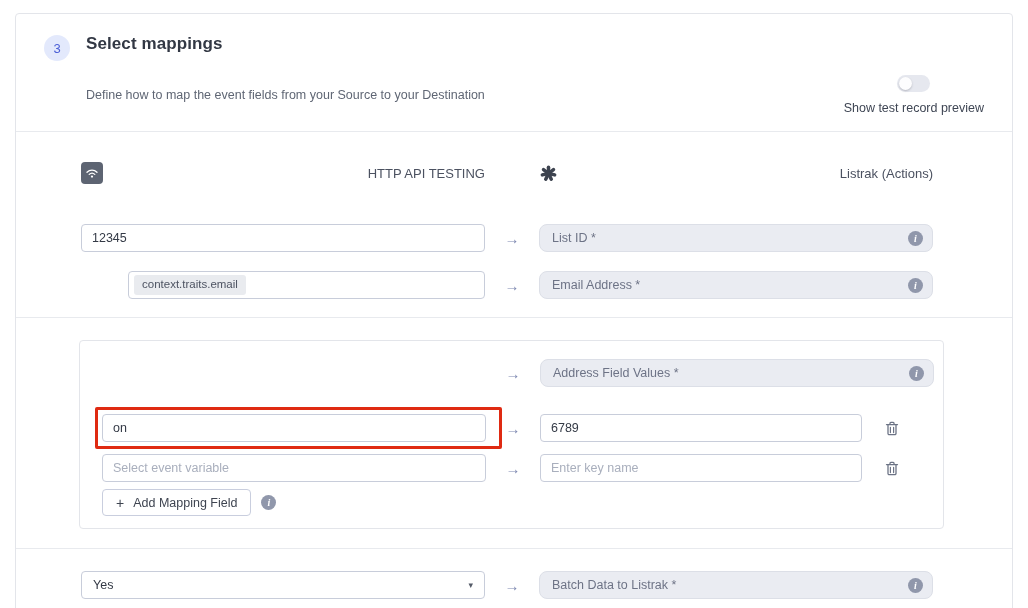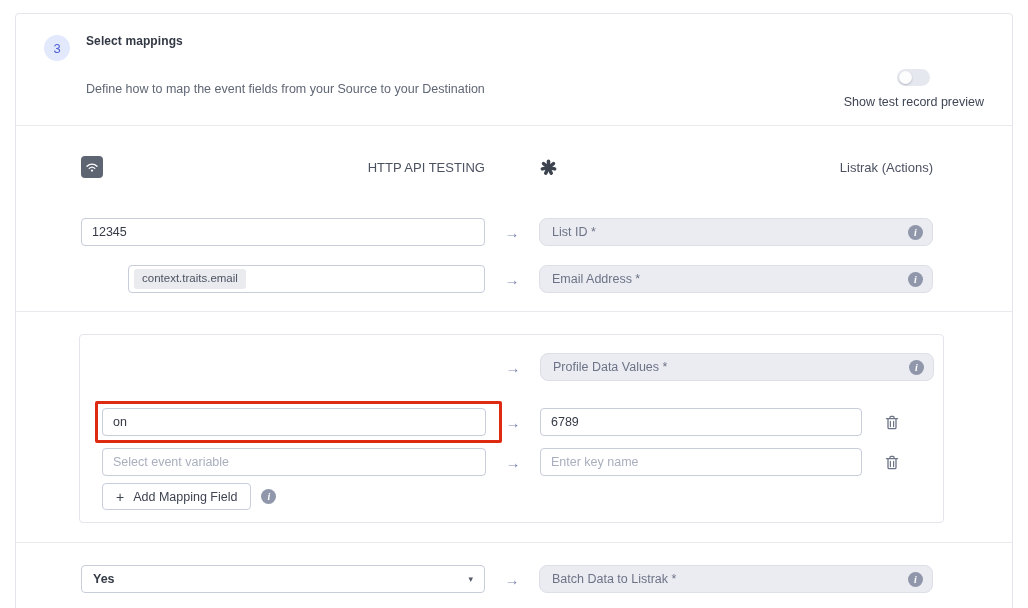--- a/index.html
+++ b/index.html
@@ -18,21 +18,21 @@
   
   .card-header { display: flex; padding: 20px 28px 16px 28px; gap: 16px; }
   .step-circle {
     width: 26px; height: 26px; border-radius: 50%;
     background: #e3e9fc; color: #4a5ed6;
     font-size: 13px; font-weight: 500;
     display: flex; align-items: center; justify-content: center;
     flex: none; margin-top: 1px;
   }
   .header-text { flex: 1; }
-  .title { font-size: 12px; font-weight: 700; color: #323844; letter-spacing: .1px; }
+  .title { font-size: 17px; font-weight: 700; color: #323844; letter-spacing: .1px; }
   .sub-row { display: flex; align-items: center; justify-content: space-between; margin-top: 21px; }
   .subtitle { font-size: 12.5px; color: #5f6674; }
   .toggle-wrap { display: flex; align-items: center; gap: 9px; flex-direction: column; }
   .toggle {
     width: 33px; height: 17px; border-radius: 9px;
     background: #e6e8ef; position: relative; cursor: pointer; flex: none;
   }
   .toggle .knob {
     position: absolute; left: 2px; top: 2px;
     width: 13px; height: 13px; border-radius: 50%;
@@ -116,21 +116,21 @@
     background: #fff; border: 1px solid #c9cede; border-radius: 4px;
     font-size: 12.5px; font-weight: 500; color: #3e4450; cursor: pointer;
     font-family: "Liberation Sans", "DejaVu Sans", sans-serif;
   }
   .add-btn .plus { font-size: 14px; font-weight: 400; color: #3e4450; }
 
   
   .select-box {
     height: 28px; border: 1px solid #c8cdda; border-radius: 4px; background: #fff;
     display: flex; align-items: center; justify-content: space-between;
-    padding: 0 11px; cursor: pointer; font-weight: bold;
+    padding: 0 11px; cursor: pointer;
   }
   .select-box .value { font-size: 12.5px; color: #343a46; }
   .select-box .caret { font-size: 9px; color: #555b68; }
 </style>
 </head>
 <body>
 
 <div class="card">
 
   <div class="card-header">
@@ -207,21 +207,21 @@
 
   <div class="divider"></div>
 
   <div class="content sec-2">
     <div class="box">
 
       <div class="box-row profile-row">
         <div></div>
         <span class="arrow-cell">→</span>
         <div class="dest-field">
-          <span class="label">Profile Data Values *</span>
+          <span class="label">Address Field Values *</span>
           <span class="info">i</span>
         </div>
       </div>
 
       <div class="box-row pair-row">
         <div class="red-wrap">
           <input class="t-input" type="text" value="on" style="">
         </div>
         <span class="arrow-cell">→</span>
         <div class="pair-right">

